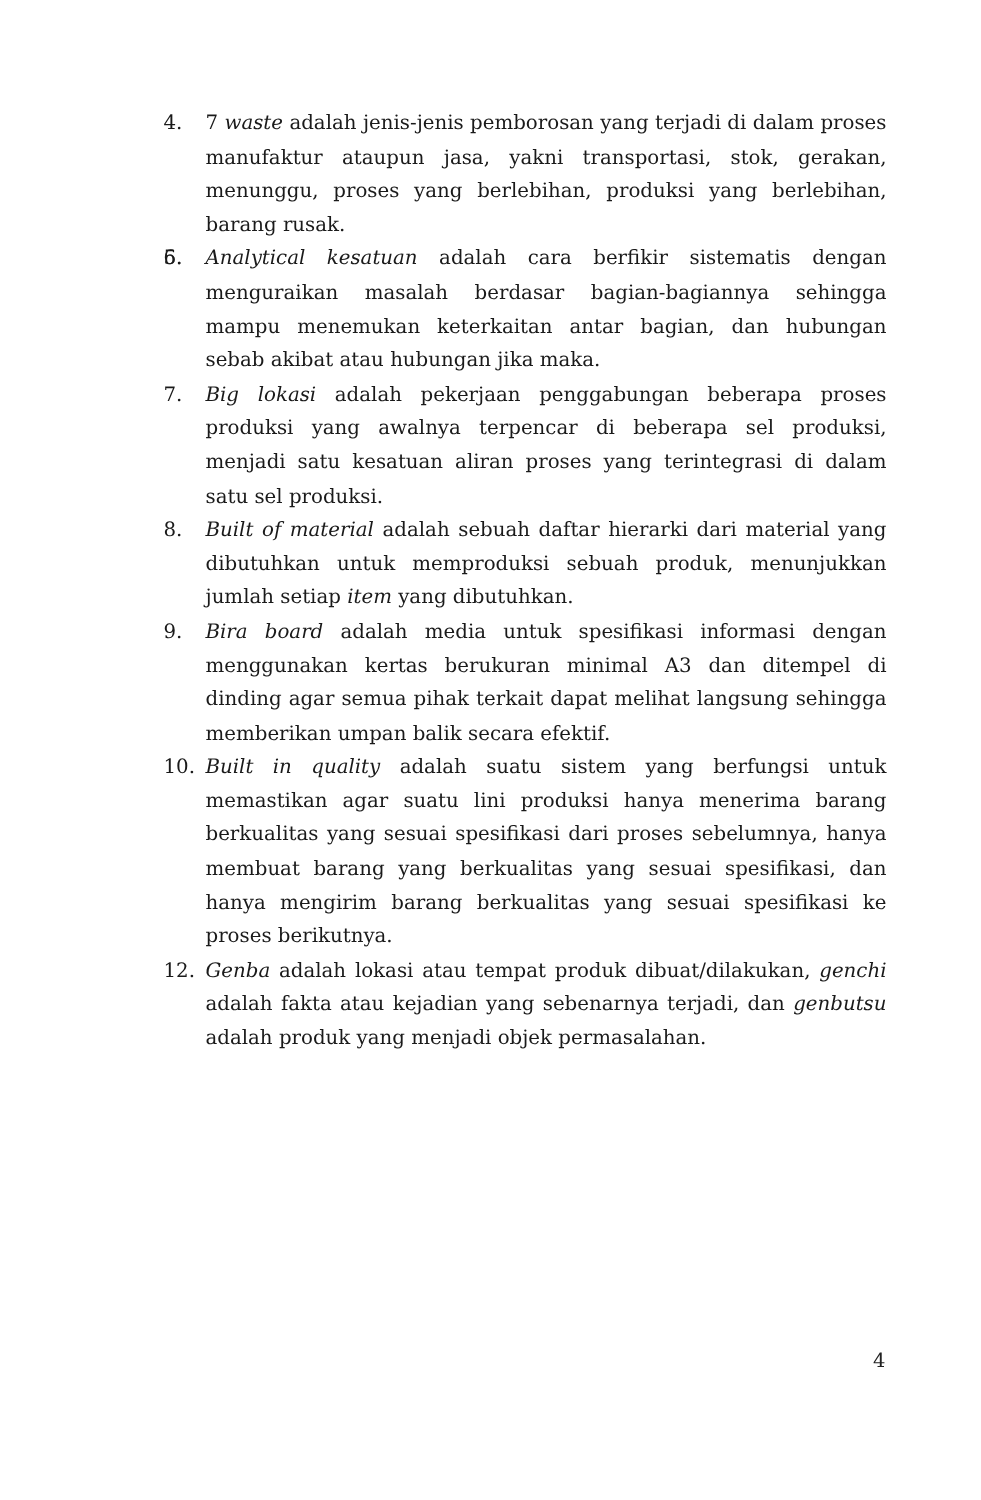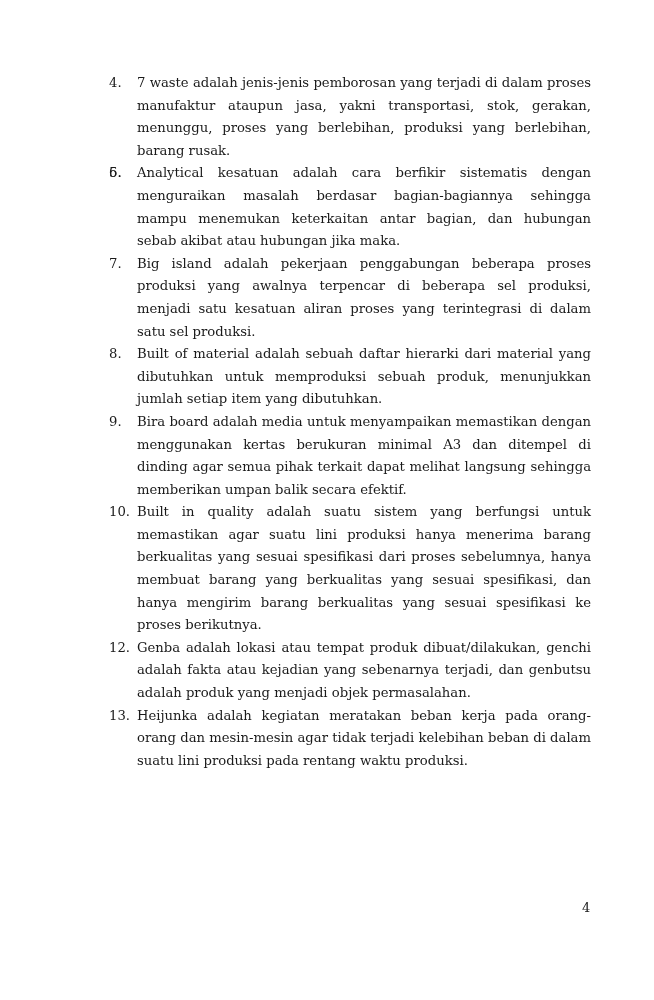--- a/index.html
+++ b/index.html
@@ -14,21 +14,21 @@
     margin: 0; padding: 0; list-style: none;
   }
   .item {
     position: relative; padding-left: 28px;
     font-size: 13.2px; line-height: 22.6px;
     text-align: justify; text-align-last: left;
   }
   .num {
     position: absolute; left: 0; top: 0; width: 28px;
   }
-  .term { }
+  .term { font-style: italic; }
   .page-number {
     position: absolute; left: 582px; top: 900px;
     font-size: 13px; color: #222;
   }
 </style>
 </head>
 <body>
 
 <div class="page">
   <ol class="list">
@@ -39,40 +39,37 @@
 
     <li class="item">
       <span class="num">5.</span>
     </li>
 
     <li class="item">
       <span class="num">6.</span><span class="term">Analytical kesatuan</span><span> adalah cara berfikir sistematis dengan menguraikan masalah berdasar bagian-bagiannya sehingga mampu menemukan keterkaitan antar bagian, dan hubungan sebab akibat atau hubungan jika maka.</span>
     </li>
 
     <li class="item">
-      <span class="num">7.</span><span class="term">Big island</span><span> adalah pekerjaan penggabungan beberapa proses produksi yang awalnya terpencar di beberapa sel produksi, menjadi satu kesatuan aliran proses yang terintegrasi di dalam satu sel produksi.</span>
+      <span class="num">7.</span><span class="term">Big lokasi</span><span> adalah pekerjaan penggabungan beberapa proses produksi yang awalnya terpencar di beberapa sel produksi, menjadi satu kesatuan aliran proses yang terintegrasi di dalam satu sel produksi.</span>
     </li>
 
     <li class="item">
       <span class="num">8.</span><span class="term">Built of material</span><span> adalah sebuah daftar hierarki dari material yang dibutuhkan untuk memproduksi sebuah produk, menunjukkan jumlah setiap </span><span class="term">item</span><span> yang dibutuhkan.</span>
     </li>
 
     <li class="item">
-      <span class="num">9.</span><span class="term">Bira board</span><span> adalah media untuk menyampaikan memastikan dengan menggunakan kertas berukuran minimal A3 dan ditempel di dinding agar semua pihak terkait dapat melihat langsung sehingga memberikan umpan balik secara efektif.</span>
+      <span class="num">9.</span><span class="term">Bira board</span><span> adalah media untuk spesifikasi informasi dengan menggunakan kertas berukuran minimal A3 dan ditempel di dinding agar semua pihak terkait dapat melihat langsung sehingga memberikan umpan balik secara efektif.</span>
     </li>
 
     <li class="item">
       <span class="num">10.</span><span class="term">Built in quality</span><span> adalah suatu sistem yang berfungsi untuk memastikan agar suatu lini produksi hanya menerima barang berkualitas yang sesuai spesifikasi dari proses sebelumnya, hanya membuat barang yang berkualitas yang sesuai spesifikasi, dan hanya mengirim barang berkualitas yang sesuai spesifikasi ke proses berikutnya.</span>
     </li>
 
 
     <li class="item">
       <span class="num">12.</span><span class="term">Genba</span><span> adalah lokasi atau tempat produk dibuat/dilakukan, </span><span class="term">genchi</span><span> adalah fakta atau kejadian yang sebenarnya terjadi, dan </span><span class="term">genbutsu</span><span> adalah produk yang menjadi objek permasalahan.</span>
     </li>
 
-    <li class="item">
-      <span class="num">13.</span><span class="term">Heijunka</span><span> adalah kegiatan meratakan beban kerja pada orang-orang dan mesin-mesin agar tidak terjadi kelebihan beban di dalam suatu lini produksi pada rentang waktu produksi.</span>
-    </li>
 
   </ol>
 
   <div class="page-number">4</div>
 </div>
 
 </body></html>

